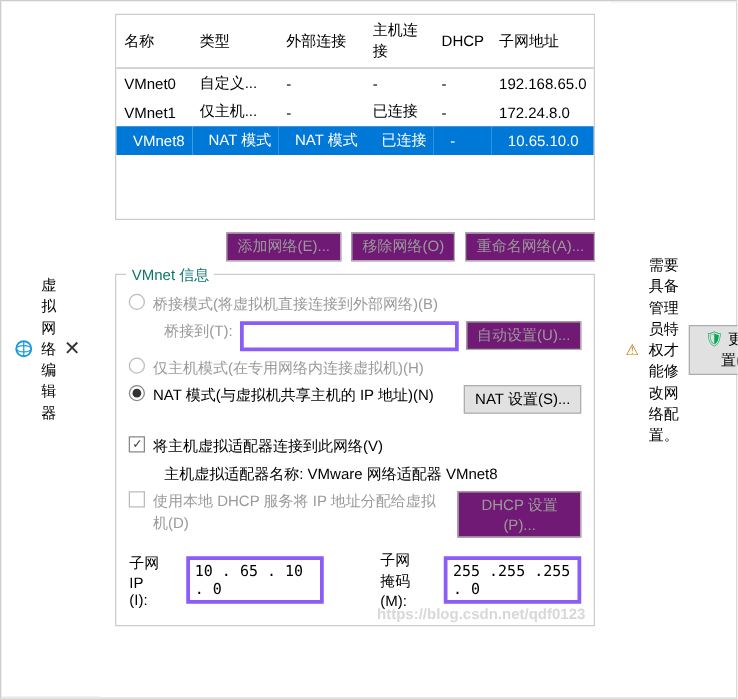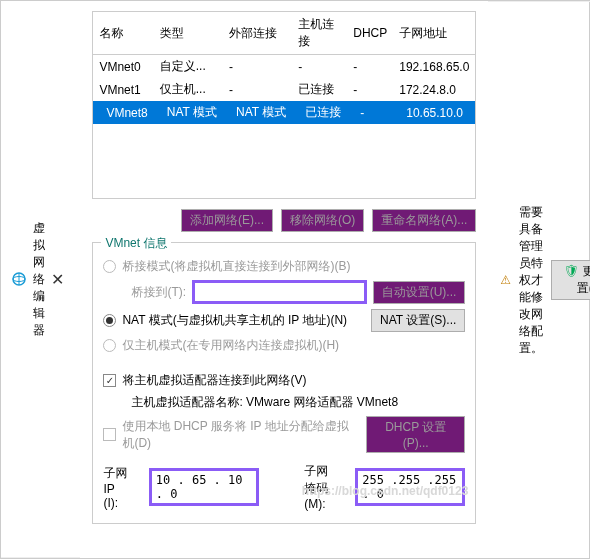--- a/index.html
+++ b/index.html
@@ -3,31 +3,31 @@
 <meta charset="utf-8">
 <style>
 * { box-sizing: border-box; margin: 0; padding: 0; font-family: "Microsoft YaHei", "Segoe UI", sans-serif; font-size: 12px; }
 body { background: #fff; width: 590px; height: 559px; overflow: hidden; }
 .win { border: 1px solid #ccc; width: 590px; height: 559px; display: flex; flex-direction: row; }
 .titlebar { display: flex; align-items: center; padding: 6px 10px; border-bottom: 1px solid #eee; }
 .titlebar .icon { width: 16px; height: 16px; margin-right: 6px; color: #1b9cd6; }
 .titlebar .ttl { flex: 1; font-size: 12px; }
 .titlebar .close { font-size: 16px; color: #333; cursor: pointer; padding: 0 6px; }
 .content { padding: 10px 12px; display: flex; flex-direction: column; flex: 1; }
-.tablewrap { border: 1px solid #ccc; background: #fff; height: 188px; overflow: hidden; }
+.tablewrap { border: 1px solid #ccc; background: #fff; height: 165px; overflow: hidden; }
 table { border-collapse: collapse; width: 100%; }
 thead th { text-align: left; font-weight: normal; padding: 4px 6px; border-bottom: 1px solid #ccc; background: #fff; }
 tbody td { padding: 3px 6px; white-space: nowrap; }
 tbody tr.selected td { background: #0078d7; color: #fff; padding-left: 13px; }
 .midbtns { display: flex; justify-content: flex-end; gap: 8px; margin: 10px 0; }
 .btn { background: #e1e1e1; border: 1px solid #adadad; padding: 2px 8px; min-width: 80px; text-align: center; cursor: pointer; }
 .btn.disabled { color: #9a9a9a; background: #701a75; cursor: default; }
 .group { border: 1px solid #ccc; padding: 10px 10px 12px; position: relative; }
 .grouptitle { position: absolute; top: -8px; left: 8px; background: #fff; padding: 0 4px; color: #0f766e; }
-.row { display: flex; align-items: center; margin: 5px 0; gap: 6px; }
+.row { display: flex; align-items: flex-start; margin: 5px 0; gap: 6px; }
 .row.indent { padding-left: 28px; }
 .radio, .check { width: 13px; height: 13px; border: 1px solid #888; border-radius: 50%; display: inline-flex; align-items: center; justify-content: center; flex-shrink:0; }
 .radio.sel::after { content:""; width:7px; height:7px; background:#333; border-radius:50%; }
 .radio.dis, .check.dis { border-color:#bbb; }
 .check { border-radius: 0; }
 .check.sel::after { content:"✓"; font-size:10px; color:#333; line-height:1; }
 .lbl.dis { color:#9a9a9a; }
 .sidebtn { margin-left: auto; min-width: 90px; }
 .txt { border: 3px solid #8b5cf6; padding: 2px 4px; background: #fff; min-width: 110px; font-family: monospace; }
 .iprow { display: flex; align-items: center; gap: 20px; margin-top: 10px; }
@@ -109,28 +109,28 @@
         <span class="radio dis"></span>
         <span class="lbl dis">桥接模式(将虚拟机直接连接到外部网络)(B)</span>
       </div>
       <div class="row indent">
         <span class="lbl dis">桥接到(T):</span>
         <span class="txt dis" style="flex:1;color:#aaa">&nbsp;</span>
         <span class="btn disabled sidebtn">自动设置(U)...</span>
       </div>
 
       <div class="row">
+        <span class="radio dis"></span>
+        <span class="lbl dis">仅主机模式(在专用网络内连接虚拟机)(H)</span>
+      </div>
+
+      <div class="row">
         <span class="radio sel"></span>
         <span class="lbl">NAT 模式(与虚拟机共享主机的 IP 地址)(N)</span>
         <span class="btn sidebtn">NAT 设置(S)...</span>
-      </div>
-
-      <div class="row">
-        <span class="radio dis"></span>
-        <span class="lbl dis">仅主机模式(在专用网络内连接虚拟机)(H)</span>
       </div>
 
       <div style="height:8px"></div>
 
       <div class="row">
         <span class="check sel"></span>
         <span class="lbl">将主机虚拟适配器连接到此网络(V)</span>
       </div>
       <div class="row indent">
         <span class="lbl">主机虚拟适配器名称: VMware 网络适配器 VMnet8</span>

